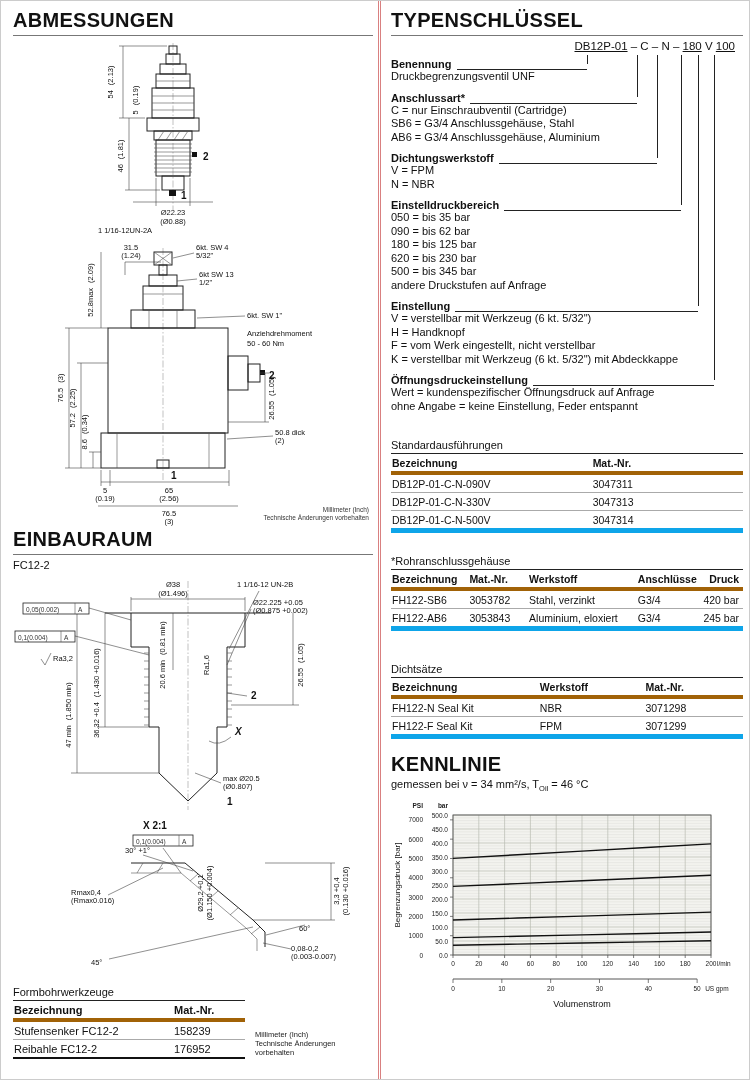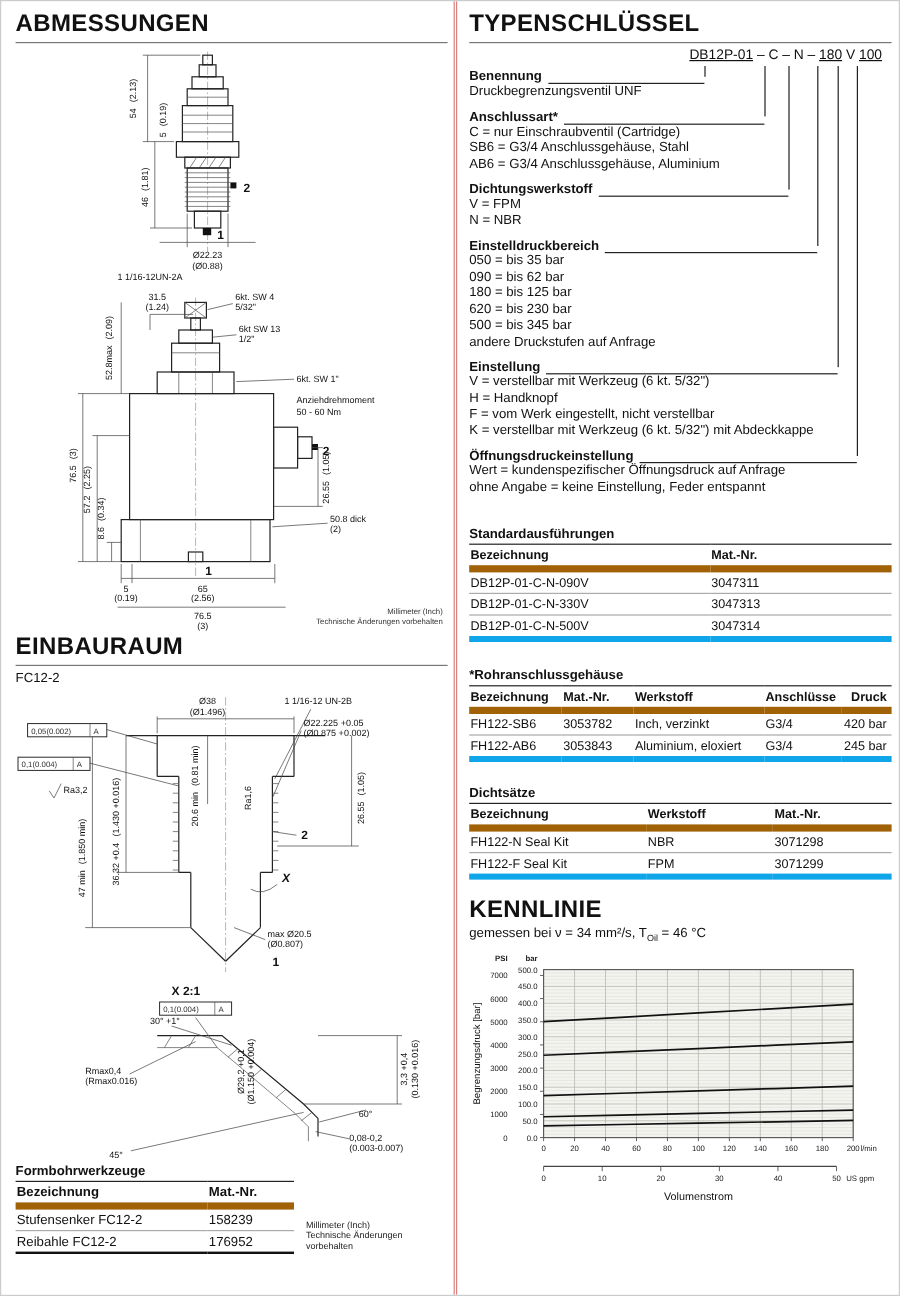--- a/index.html
+++ b/index.html
@@ -16,26 +16,26 @@
   .dwg .ol{fill:none;stroke:#222;stroke-width:1}
   .dwg .thin{stroke:#555;stroke-width:.6;fill:none}
   .dwg .dim{stroke:#444;stroke-width:.6;fill:none}
   .dwg .cl{stroke:#999;stroke-width:.6;stroke-dasharray:7 2 1.5 2;fill:none}
   .dwg text{font-size:7.5px;fill:#111}
   .dwg .sm{font-size:6.5px;fill:#333}
   .dwg .pnum{font-size:10px;font-weight:bold}
   .dwg .dtitle{font-size:10px;font-weight:bold}
   .dwg .frame{fill:#fff;stroke:#222;stroke-width:.8}
   
-  .tbl-title{font-size:11px;font-weight:bold;margin-bottom:2px}
+  .tbl-title{font-size:11px;font-weight:normal;margin-bottom:2px}
   table.dtable{border-collapse:collapse;font-size:10.5px;border-top:1px solid #222;width:100%}
-  .dtable th{text-align:left;font-weight:bold;padding:2.5px 4px 2.5px 1px;border-bottom:6px solid #a16207}
+  .dtable th{text-align:left;font-weight:bold;padding:2.5px 4px 2.5px 1px;border-bottom:4px solid #a16207}
   .dtable td{padding:2.5px 4px 2.5px 1px;border-bottom:1px solid #aaa}
   .dtable tr:last-child td{border-bottom:5px solid #0ea5e9}
-  .fbw{position:relative;width:360px}
+  .fbw{position:relative;margin-top:16px;width:360px}
   table.fbw-table{width:232px;font-size:11px}
   .fbw-table tr:last-child td{border-bottom:2.5px solid #111}
   .fbw-table th:nth-child(2),.fbw-table td:nth-child(2){width:72px}
   .mm-note{position:absolute;right:0;bottom:2px;width:118px;font-size:7.5px;line-height:9px;color:#222}
   .standard-table th:nth-child(1),.standard-table td:nth-child(1){width:57%}
   .gehaeuse-table th:nth-child(1){width:22%}.gehaeuse-table th:nth-child(2){width:17%}
   .gehaeuse-table th:nth-child(3){width:31%}.gehaeuse-table th:nth-child(4){width:18%}
   .gehaeuse-table th:nth-child(5),.gehaeuse-table td:nth-child(5){width:12%;text-align:right}
   .dicht-table th:nth-child(1){width:42%}.dicht-table th:nth-child(2){width:30%}
   
@@ -462,36 +462,36 @@
               <th>Mat.-Nr.</th>
               <th>Werkstoff</th>
               <th>Anschlüsse</th>
               <th>Druck</th>
             </tr>
           </thead>
           <tbody>
             <tr>
               <td>FH122-SB6</td>
               <td>3053782</td>
-              <td>Inch, verzinkt</td>
+              <td>Stahl, verzinkt</td>
               <td>G3/4</td>
               <td>420 bar</td>
             </tr>
             <tr>
               <td>FH122-AB6</td>
               <td>3053843</td>
               <td>Aluminium, eloxiert</td>
               <td>G3/4</td>
               <td>245 bar</td>
             </tr>
           </tbody>
         </table>
     </div>
 
-    <div class="blk" style="margin-top:20px">
+    <div class="blk" style="margin-top:32px">
       <div class="tbl-title">Dichtsätze</div>
       <table class="dtable dicht-table">
           <thead>
             <tr>
               <th>Bezeichnung</th>
               <th>Werkstoff</th>
               <th>Mat.-Nr.</th>
             </tr>
           </thead>
           <tbody>

